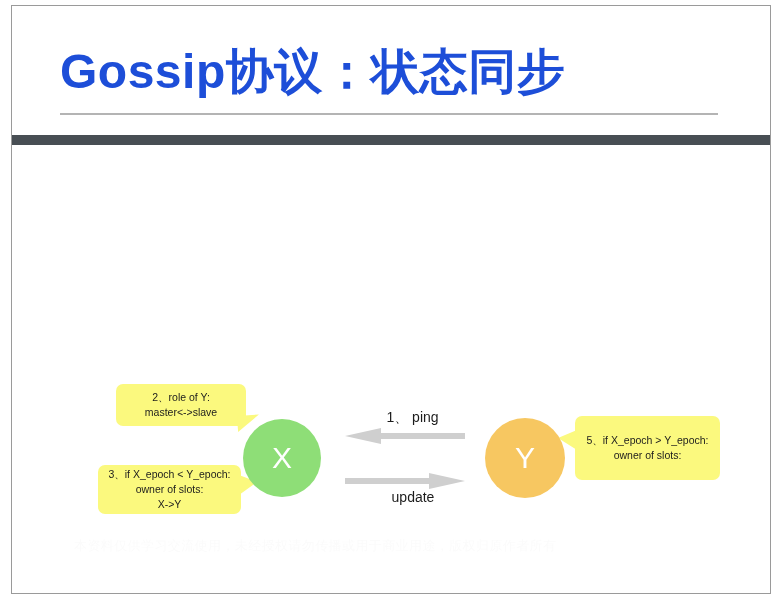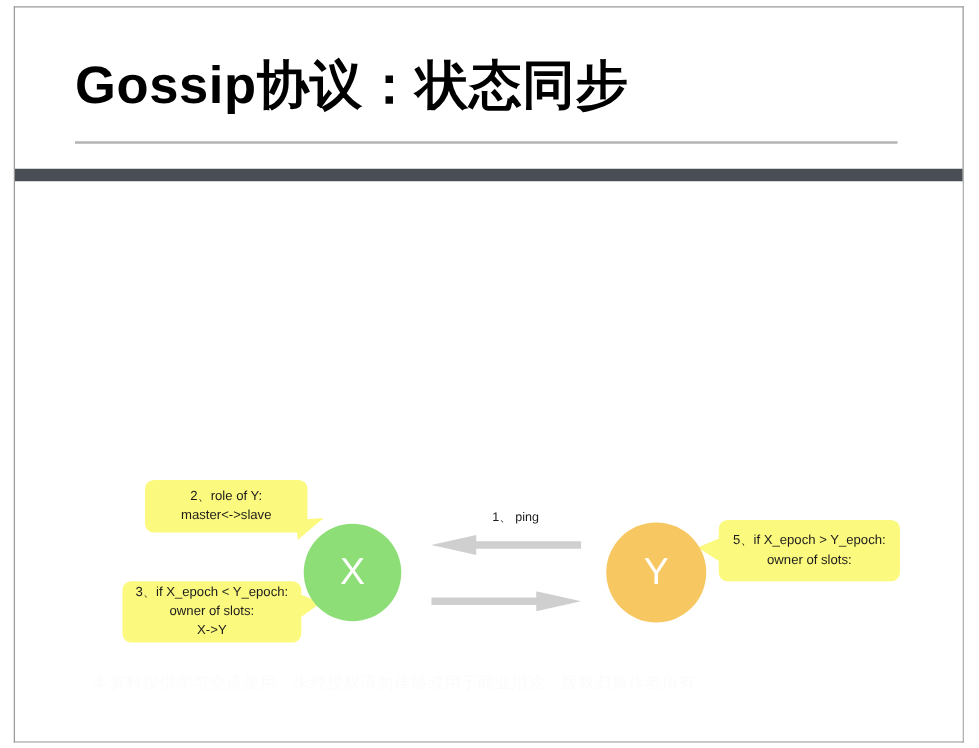--- a/index.html
+++ b/index.html
@@ -25,24 +25,24 @@
   .frame-top   { left: 11px;  top: 5px;   width: 760px; height: 1px; }
   .frame-left  { left: 11px;  top: 5px;   width: 1px;   height: 589px; }
   .frame-right { left: 770px; top: 5px;   width: 1px;   height: 589px; }
   .frame-bottom{ left: 11px;  top: 593px; width: 760px; height: 1px; }
 
   
   .title {
     position: absolute;
     left: 60px;
     top: 44px;
-    font-size: 42px;
+    font-size: 48px;
     font-weight: bold;
     letter-spacing: 0.5px;
-    color: #000000;
+    color: #1d4ed8;
     white-space: nowrap;
     line-height: 1.15;
   }
   .title-rule {
     position: absolute;
     left: 60px;
     top: 113px;
     width: 658px;
     height: 2px;
     background: #b4b4b4;
@@ -147,21 +147,21 @@
     height: 0;
     border-top: 7px solid transparent;
     border-bottom: 13px solid transparent;
     border-left: 18px solid #fbf97e;
   }
 
   .callout-5 {
     left: 563px;
     top: 270px;
     width: 145px;
-    height: 49px;
+    height: 64px;
     display: flex;
     flex-direction: column;
     justify-content: center;
   }
   .callout-5 .tail {
     position: absolute;
     left: -17px;
     top: 14px;
     width: 0;
     height: 0;
@@ -170,21 +170,21 @@
     border-right: 19px solid #fbf97e;
   }
 
   
   .arrow-wrap { position: absolute; z-index: 3; }
   .arrow-ping  { left: 333px; top: 282px; }
   .arrow-update{ left: 333px; top: 327px; }
 
   .arrow-label {
     position: absolute;
-    font-size: 10px;
+    font-size: 14px;
     color: #1c1c1c;
     text-align: center;
     line-height: 1.4;
     white-space: nowrap;
     z-index: 3;
   }
   .label-ping   { left: 333px; top: 262px; width: 135px; }
   .label-update { left: 311px; top: 342px; width: 180px; }
 
   
@@ -252,18 +252,19 @@
       </svg>
     </div>
 
     <div class="arrow-wrap arrow-update">
       <svg width="120" height="16" viewBox="0 0 120 16">
         <rect x="0" y="5" width="88" height="6" fill="#cfcfcf"></rect>
         <polygon points="120,8 84,0 84,16" fill="#cfcfcf"></polygon>
       </svg>
     </div>
     <div class="arrow-label label-update">
+      <div>update</div>
     </div>
 
     <div class="watermark">本资料仅供学习交流使用，未经授权请勿传播或用于商业用途，版权归原作者所有</div>
 
   </div>
 </div>
 
 </body></html>

